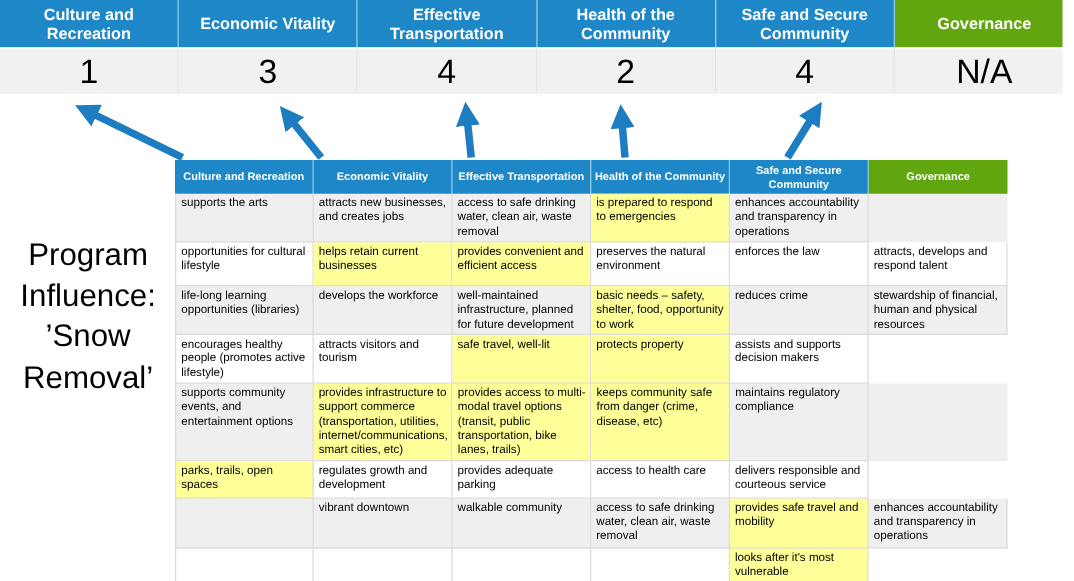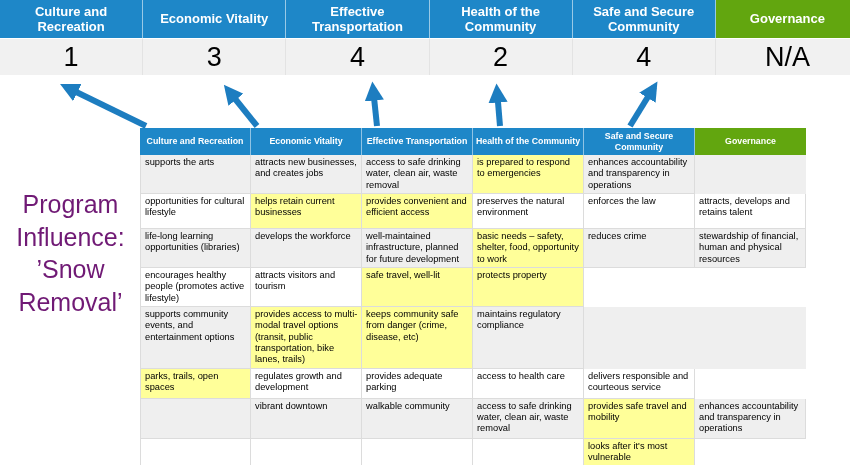--- a/index.html
+++ b/index.html
@@ -20,21 +20,21 @@
   .sum-h:last-child{border-right:none;}
   .sum-s{background:var(--score-bg);font-size:27px;display:flex;align-items:center;justify-content:center;
          height:37px;border-right:1px solid #e3e3e3;border-top:1px solid #fff;box-sizing:border-box;}
   .sum-s:last-child{border-right:none;}
 
   
   #arrows{position:absolute;left:0;top:76px;width:859px;height:52px;}
 
   
   #program{position:absolute;left:0;top:188px;width:141px;text-align:center;
-           font-size:25px;line-height:1.3;color:#701a75;}
+           font-size:25px;line-height:1.3;color:#000000;}
 
   
   #matrix{position:absolute;left:140px;top:128px;width:666px;}
   .mhead{display:grid;grid-template-columns:repeat(6,1fr);}
   .mh{background:var(--blue);color:#fff;font-weight:bold;font-size:8.8px;line-height:1.15;
       display:flex;align-items:center;justify-content:center;text-align:center;min-height:27px;
       border-right:1px solid rgba(255,255,255,.5);box-sizing:border-box;padding:1px 2px;}
   .mh.gov{background:var(--green);border-right:none;}
   .mrow{display:grid;grid-template-columns:repeat(6,1fr);}
   .mrow:nth-child(odd){background:var(--row-gray);}
@@ -108,38 +108,40 @@
           <div class="mcell">access to safe drinking water, clean air, waste removal</div>
           <div class="mcell hl">is prepared to respond to emergencies</div>
           <div class="mcell">enhances accountability and transparency in operations</div>
         </div>
         <div class="mrow">
           <div class="mcell">opportunities for cultural lifestyle</div>
           <div class="mcell hl">helps retain current businesses</div>
           <div class="mcell hl">provides convenient and efficient access</div>
           <div class="mcell">preserves the natural environment</div>
           <div class="mcell">enforces the law</div>
-          <div class="mcell">attracts, develops and retains talent</div>
+          <div class="mcell">attracts, develops and respond talent</div>
         </div>
         <div class="mrow">
           <div class="mcell">life-long learning opportunities (libraries)</div>
           <div class="mcell">develops the workforce</div>
           <div class="mcell">well-maintained infrastructure, planned for future development</div>
           <div class="mcell hl">basic needs – safety, shelter, food, opportunity to work</div>
           <div class="mcell">reduces crime</div>
           <div class="mcell">stewardship of financial, human and physical resources</div>
         </div>
         <div class="mrow">
           <div class="mcell">encourages healthy people (promotes active lifestyle)</div>
           <div class="mcell">attracts visitors and tourism</div>
           <div class="mcell hl">safe travel, well-lit</div>
           <div class="mcell hl">protects property</div>
+          <div class="mcell">assists and supports decision makers</div>
         </div>
         <div class="mrow">
           <div class="mcell">supports community events, and entertainment options</div>
+          <div class="mcell hl">provides infrastructure to support commerce (transportation, utilities, internet/communications, smart cities, etc)</div>
           <div class="mcell hl">provides access to multi-modal travel options (transit, public transportation, bike lanes, trails)</div>
           <div class="mcell hl">keeps community safe from danger (crime, disease, etc)</div>
           <div class="mcell">maintains regulatory compliance</div>
         </div>
         <div class="mrow">
           <div class="mcell hl">parks, trails, open spaces</div>
           <div class="mcell">regulates growth and development</div>
           <div class="mcell">provides adequate parking</div>
           <div class="mcell">access to health care</div>
           <div class="mcell">delivers responsible and courteous service</div>

